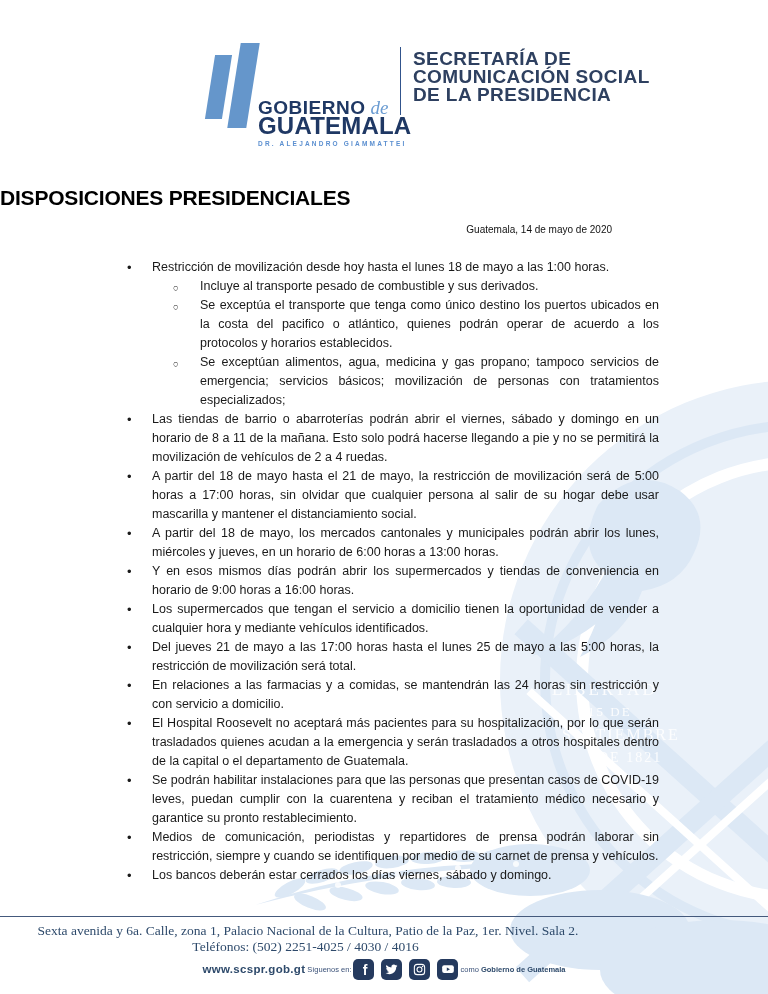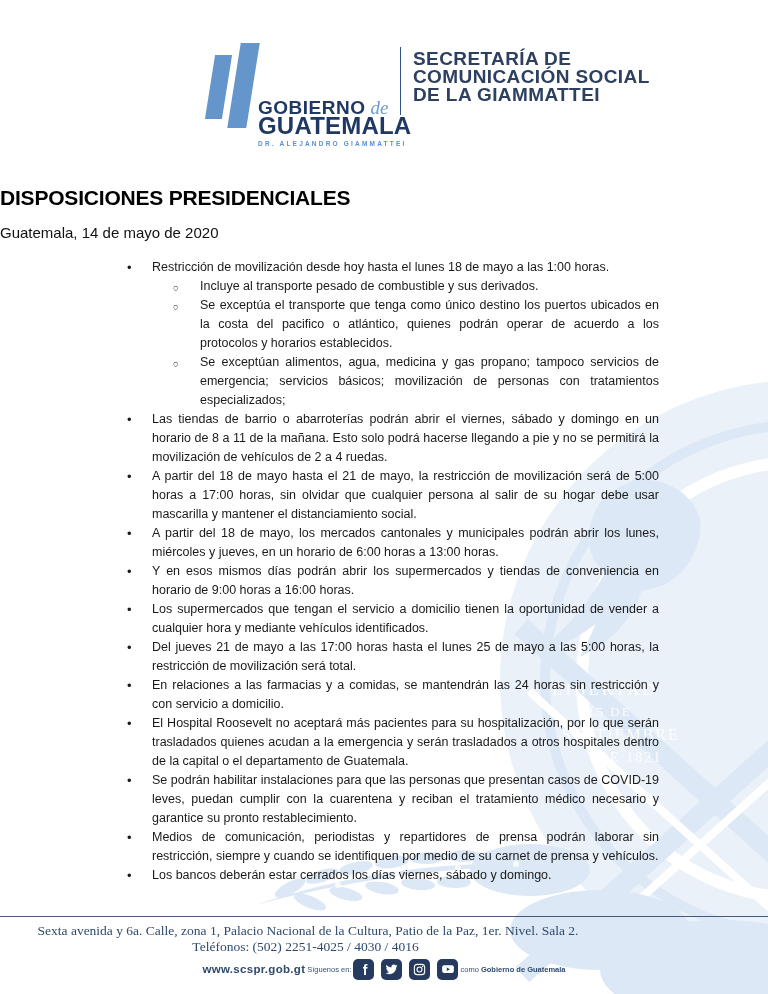--- a/index.html
+++ b/index.html
@@ -21,22 +21,22 @@
          font-size:19px;color:#6b9cd2;letter-spacing:0;margin-left:5px;}
   .lg-line2{font-size:24px;font-weight:800;color:#1f3864;letter-spacing:.2px;line-height:20px;margin-top:0;}
   .lg-line3{font-size:6.5px;font-weight:bold;color:#5b8fd0;letter-spacing:2.2px;margin-top:4px;}
   .hdr-divider{position:absolute;left:400px;top:47px;width:1px;height:68px;background:#31548c;}
   .secretaria{position:absolute;left:413px;top:50px;font-size:19px;font-weight:bold;
               color:#2e4060;letter-spacing:.4px;line-height:18px;}
 
   
   .doc-title{position:absolute;left:0;top:186px;width:768px;
              font-size:21px;font-weight:bold;color:#000;letter-spacing:-.2px;}
-  .doc-date{position:absolute;left:0;top:224px;width:768px;text-align:left;
-            font-size:15px;color:#111;}
+  .doc-date{position:absolute;left:0;top:224px;width:612px;text-align:right;
+            font-size:10px;color:#111;}
 
   
   .list{position:absolute;left:110px;top:258px;width:549px;font-size:12.5px;line-height:19px;
         text-align:justify;color:#1a1a1a;}
   .li{position:relative;padding-left:42px;}
   .li::before{content:"\2022";position:absolute;left:17px;top:0;font-size:13px;}
   .sub{position:relative;padding-left:90px;}
   .sub::before{content:"\25CB";position:absolute;left:63px;top:1px;font-size:9.5px;}
 
   
@@ -125,21 +125,21 @@
       </div>
       <div class="logo-text">
         <div class="lg-line1"><span>GOBIERNO</span><span class="lg-de">de</span></div>
         <div class="lg-line2">GUATEMALA</div>
         <div class="lg-line3">DR. ALEJANDRO GIAMMATTEI</div>
       </div>
       <div class="hdr-divider"></div>
       <div class="secretaria">
         <div>SECRETARÍA DE</div>
         <div>COMUNICACIÓN SOCIAL</div>
-        <div>DE LA GIAMMATTEI</div>
+        <div>DE LA PRESIDENCIA</div>
       </div>
     </div>
 
     <div class="doc-title">DISPOSICIONES PRESIDENCIALES</div>
     <div class="doc-date">Guatemala, 14 de mayo de 2020</div>
 
     <div class="list">
       <div class="li">Restricción de movilización desde hoy hasta el lunes 18 de mayo a las 1:00 horas.</div>
       <div class="sub">Incluye al transporte pesado de combustible y sus derivados.</div>
       <div class="sub">Se exceptúa el transporte que tenga como único destino los puertos ubicados en la costa del pacifico o atlántico, quienes podrán operar de acuerdo a los protocolos y horarios establecidos.</div>

